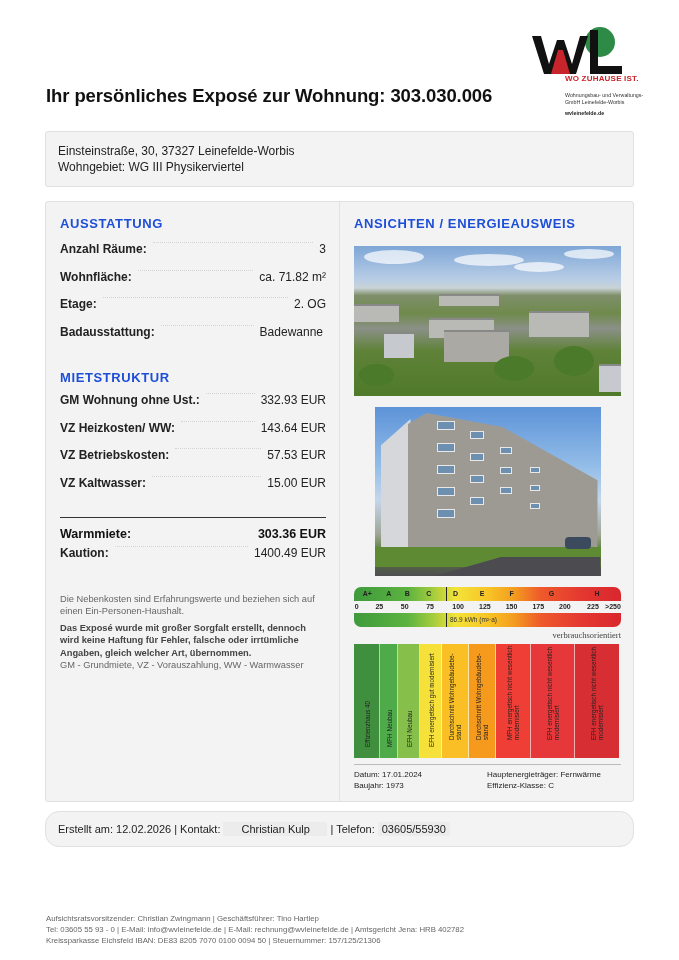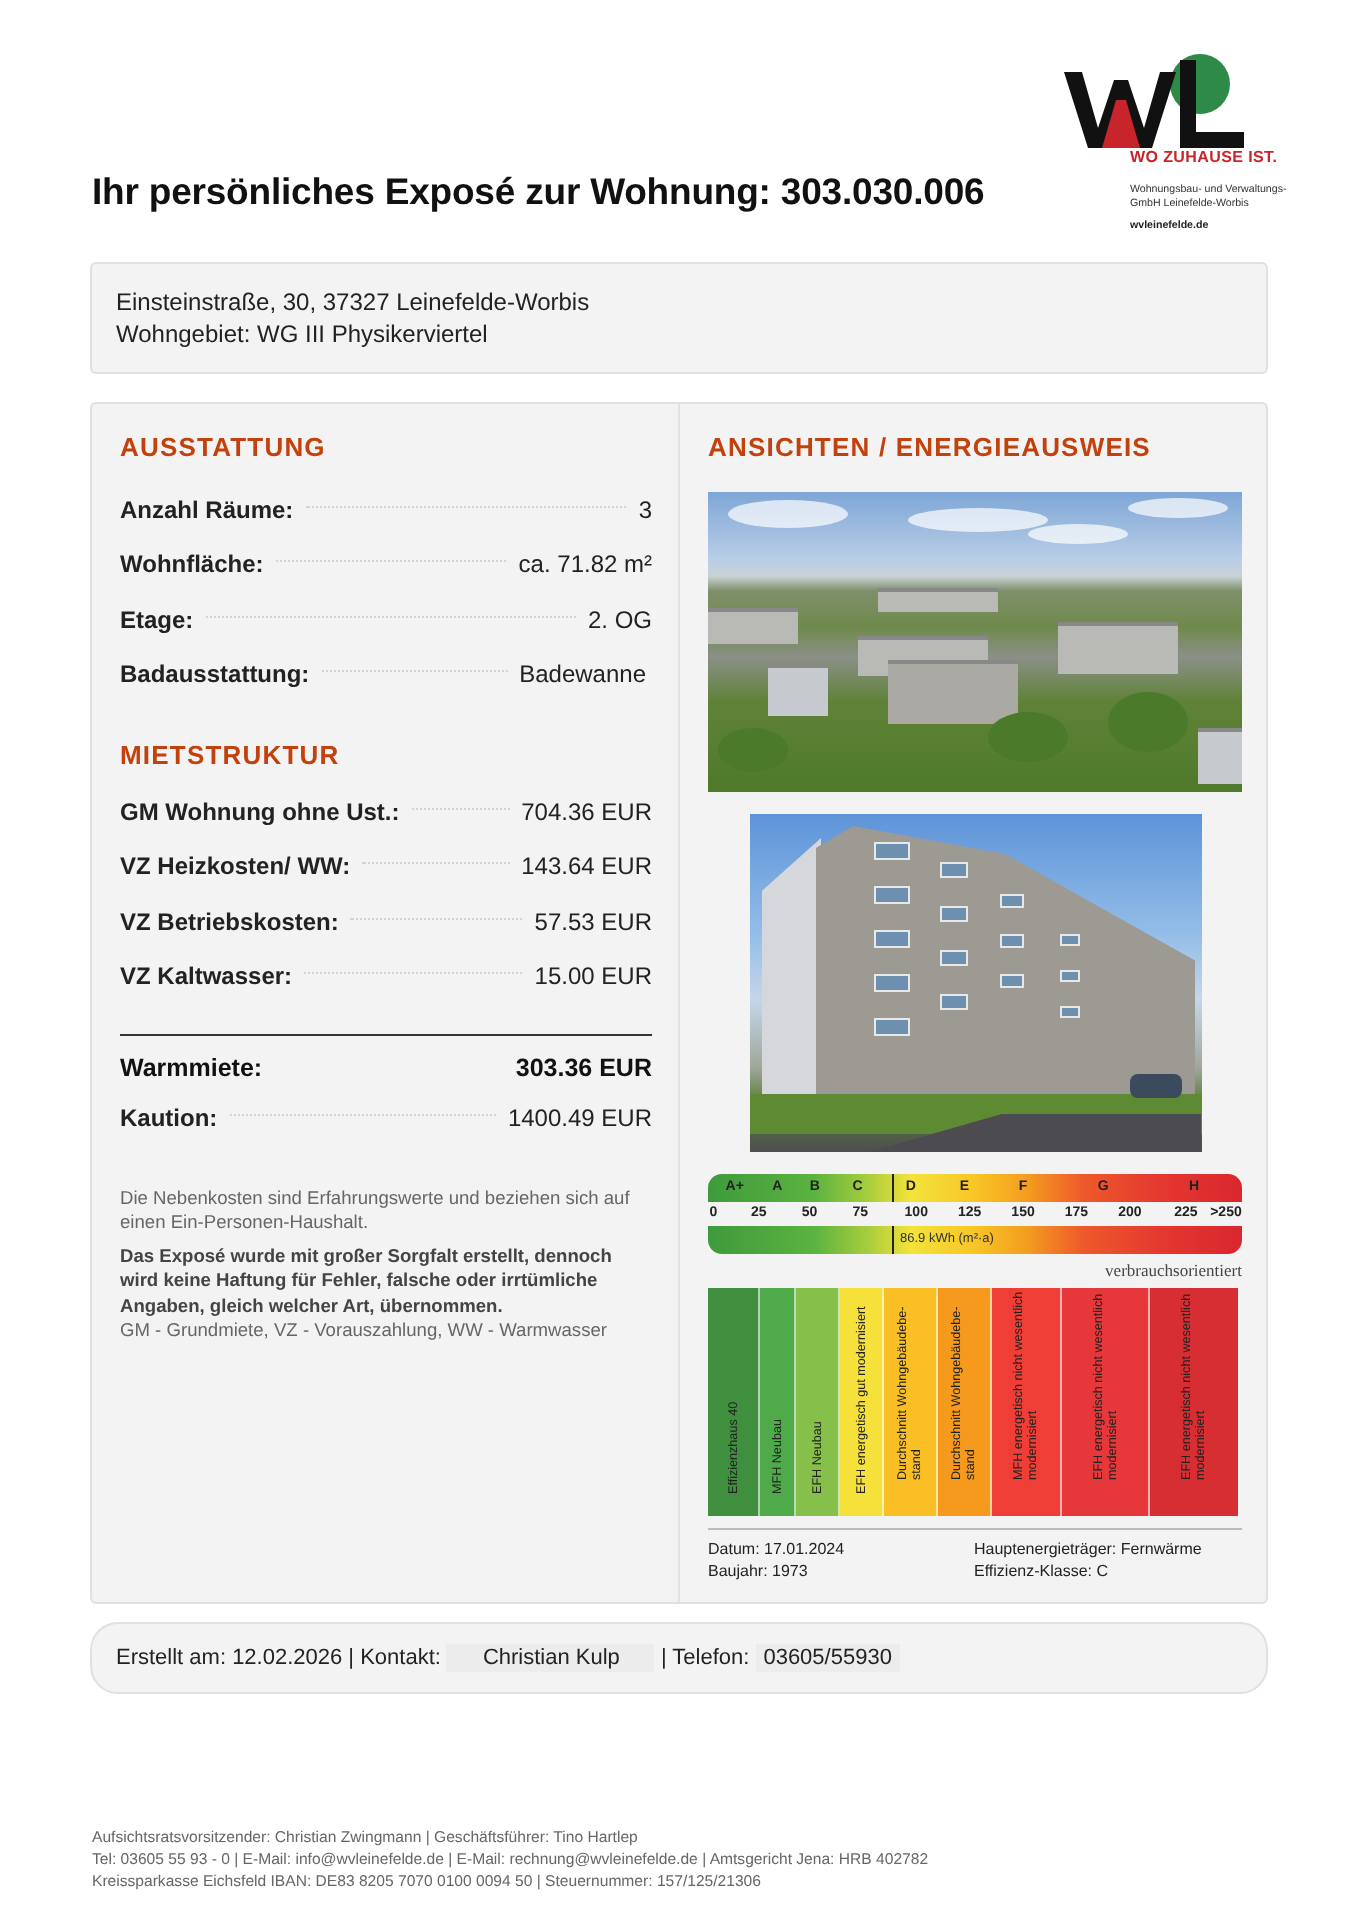--- a/index.html
+++ b/index.html
@@ -18,22 +18,22 @@
   .page-title { position: absolute; left: 46px; top: 85px; font-size: 18.5px; font-weight: bold; color: #111; letter-spacing: -0.1px; }
 
   
   .address-box { position: absolute; left: 45px; top: 131px; width: 589px; height: 56px; background: #f3f3f3; border: 1px solid #e0e0e0; border-radius: 3px; padding: 11px 12px; font-size: 12px; line-height: 16px; color: #222; }
 
   
   .main-panel { position: absolute; left: 45px; top: 201px; width: 589px; height: 601px; background: #f3f3f3; border: 1px solid #e0e0e0; border-radius: 3px; }
   .col-divider { position: absolute; left: 293px; top: 0; width: 1px; height: 100%; background: #e2e2e2; }
 
   .left-col { position: absolute; left: 14px; top: 14px; width: 266px; }
-  .section-heading { font-size: 13px; font-weight: bold; letter-spacing: 0.6px; color: #c2410c; height: 16px; }
-  .kv-row { display: flex; align-items: center; height: 27.5px; font-size: 12px; color: #222; }
+  .section-heading { font-size: 13px; font-weight: bold; letter-spacing: 0.6px; color: #1d4ed8; height: 16px; }
+  .kv-row { display: flex; align-items: flex-start; height: 27.5px; font-size: 12px; color: #222; }
   .kv-label { font-weight: bold; white-space: nowrap; padding-bottom: 2px; }
   .kv-dots { flex: 1; border-bottom: 1px dotted #d4d4d4; margin: 0 6px 5px 6px; }
   .kv-value { white-space: nowrap; padding-bottom: 2px; }
   .ausstattung-rows { margin-top: 10px; }
   .miet-heading { margin-top: 18px; }
   .miet-rows { margin-top: 7px; }
   .sum-divider { height: 1px; background: #333; margin-top: 14px; }
   .warm-row { display: flex; justify-content: space-between; font-size: 12.5px; font-weight: bold; color: #111; margin-top: 9px; height: 16px; }
   .kaution-row { margin-top: 3px; }
 
@@ -139,21 +139,21 @@
           <span class="kv-dots"></span>
           <span class="kv-value" style="padding-right:3px">Badewanne</span>
       </div>
     </div>
 
     <div class="section-heading miet-heading">MIETSTRUKTUR</div>
     <div class="miet-rows">
       <div class="kv-row">
         <span class="kv-label">GM Wohnung ohne Ust.:</span>
           <span class="kv-dots"></span>
-          <span class="kv-value">704.36 EUR</span>
+          <span class="kv-value">332.93 EUR</span>
       </div>
       <div class="kv-row">
         <span class="kv-label">VZ Heizkosten/ WW:</span>
           <span class="kv-dots"></span>
           <span class="kv-value">143.64 EUR</span>
       </div>
       <div class="kv-row">
         <span class="kv-label">VZ Betriebskosten:</span>
           <span class="kv-dots"></span>
           <span class="kv-value">57.53 EUR</span>

